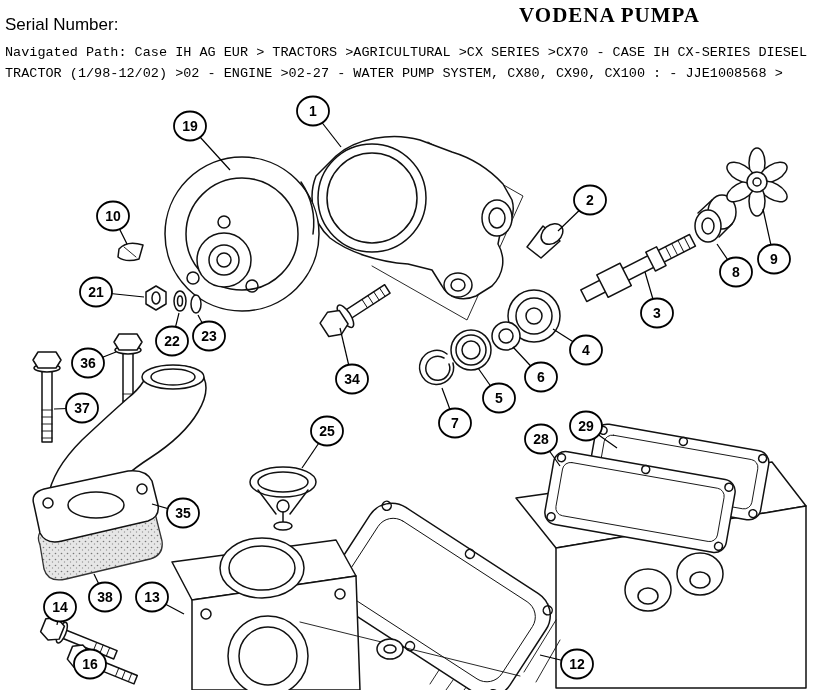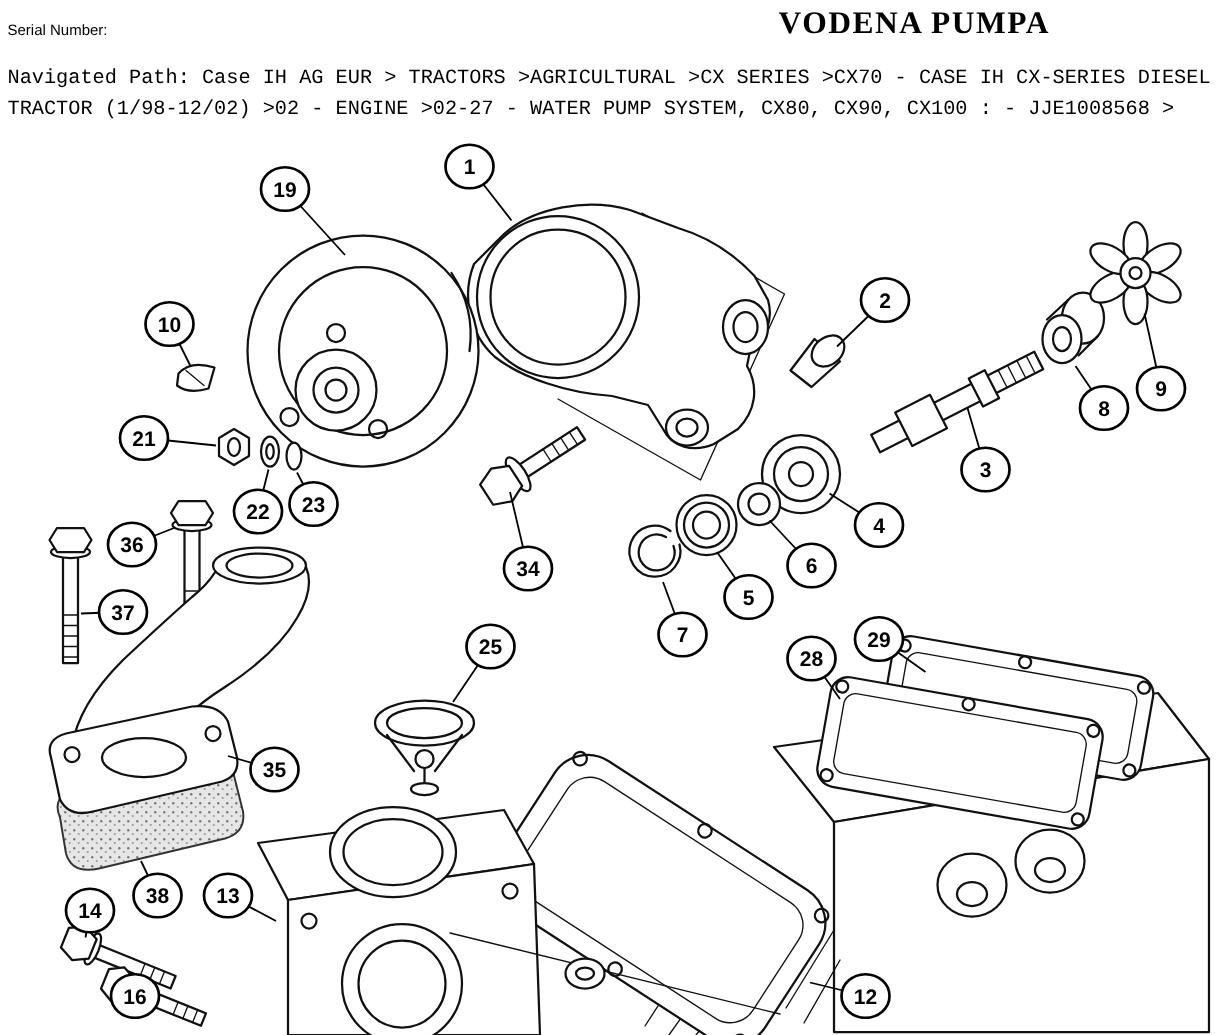--- a/index.html
+++ b/index.html
@@ -1,19 +1,19 @@
 <!DOCTYPE html>
 <html><head>
 <meta charset="utf-8">
 <style>
   * { box-sizing: border-box; }
   html, body { margin: 0; padding: 0; }
   body { width: 821px; height: 690px; background: #fff; font-family: "Liberation Sans", sans-serif; }
   .page { position: relative; width: 821px; height: 690px; background: #fff; overflow: hidden; }
-  .serial { position: absolute; left: 5px; top: 15px; font-size: 10px; color: #000; }
+  .serial { position: absolute; left: 5px; top: 15px; font-size: 17px; color: #000; }
   .title { position: absolute; left: 0; top: 3px; width: 700px; margin: 0; text-align: right;
            font-family: "Liberation Serif", serif; font-size: 21px; font-weight: bold;
            letter-spacing: 1px; color: #000; }
   .path { position: absolute; left: 5px; top: 42px; width: 812px; font-size: 13.5px;
           line-height: 21px; color: #000; font-family: Liberation Mono, monospace; }
   .diagram-svg { position: absolute; left: 0; top: 0; }
   svg .co  { fill: #fff; stroke: #000; stroke-width: 1.8; }
   svg .cot { font-family: "Liberation Sans", sans-serif; font-size: 14px; font-weight: bold;
              text-anchor: middle; fill: #000; }
   svg .ld  { stroke: #000; stroke-width: 1.2; fill: none; }

